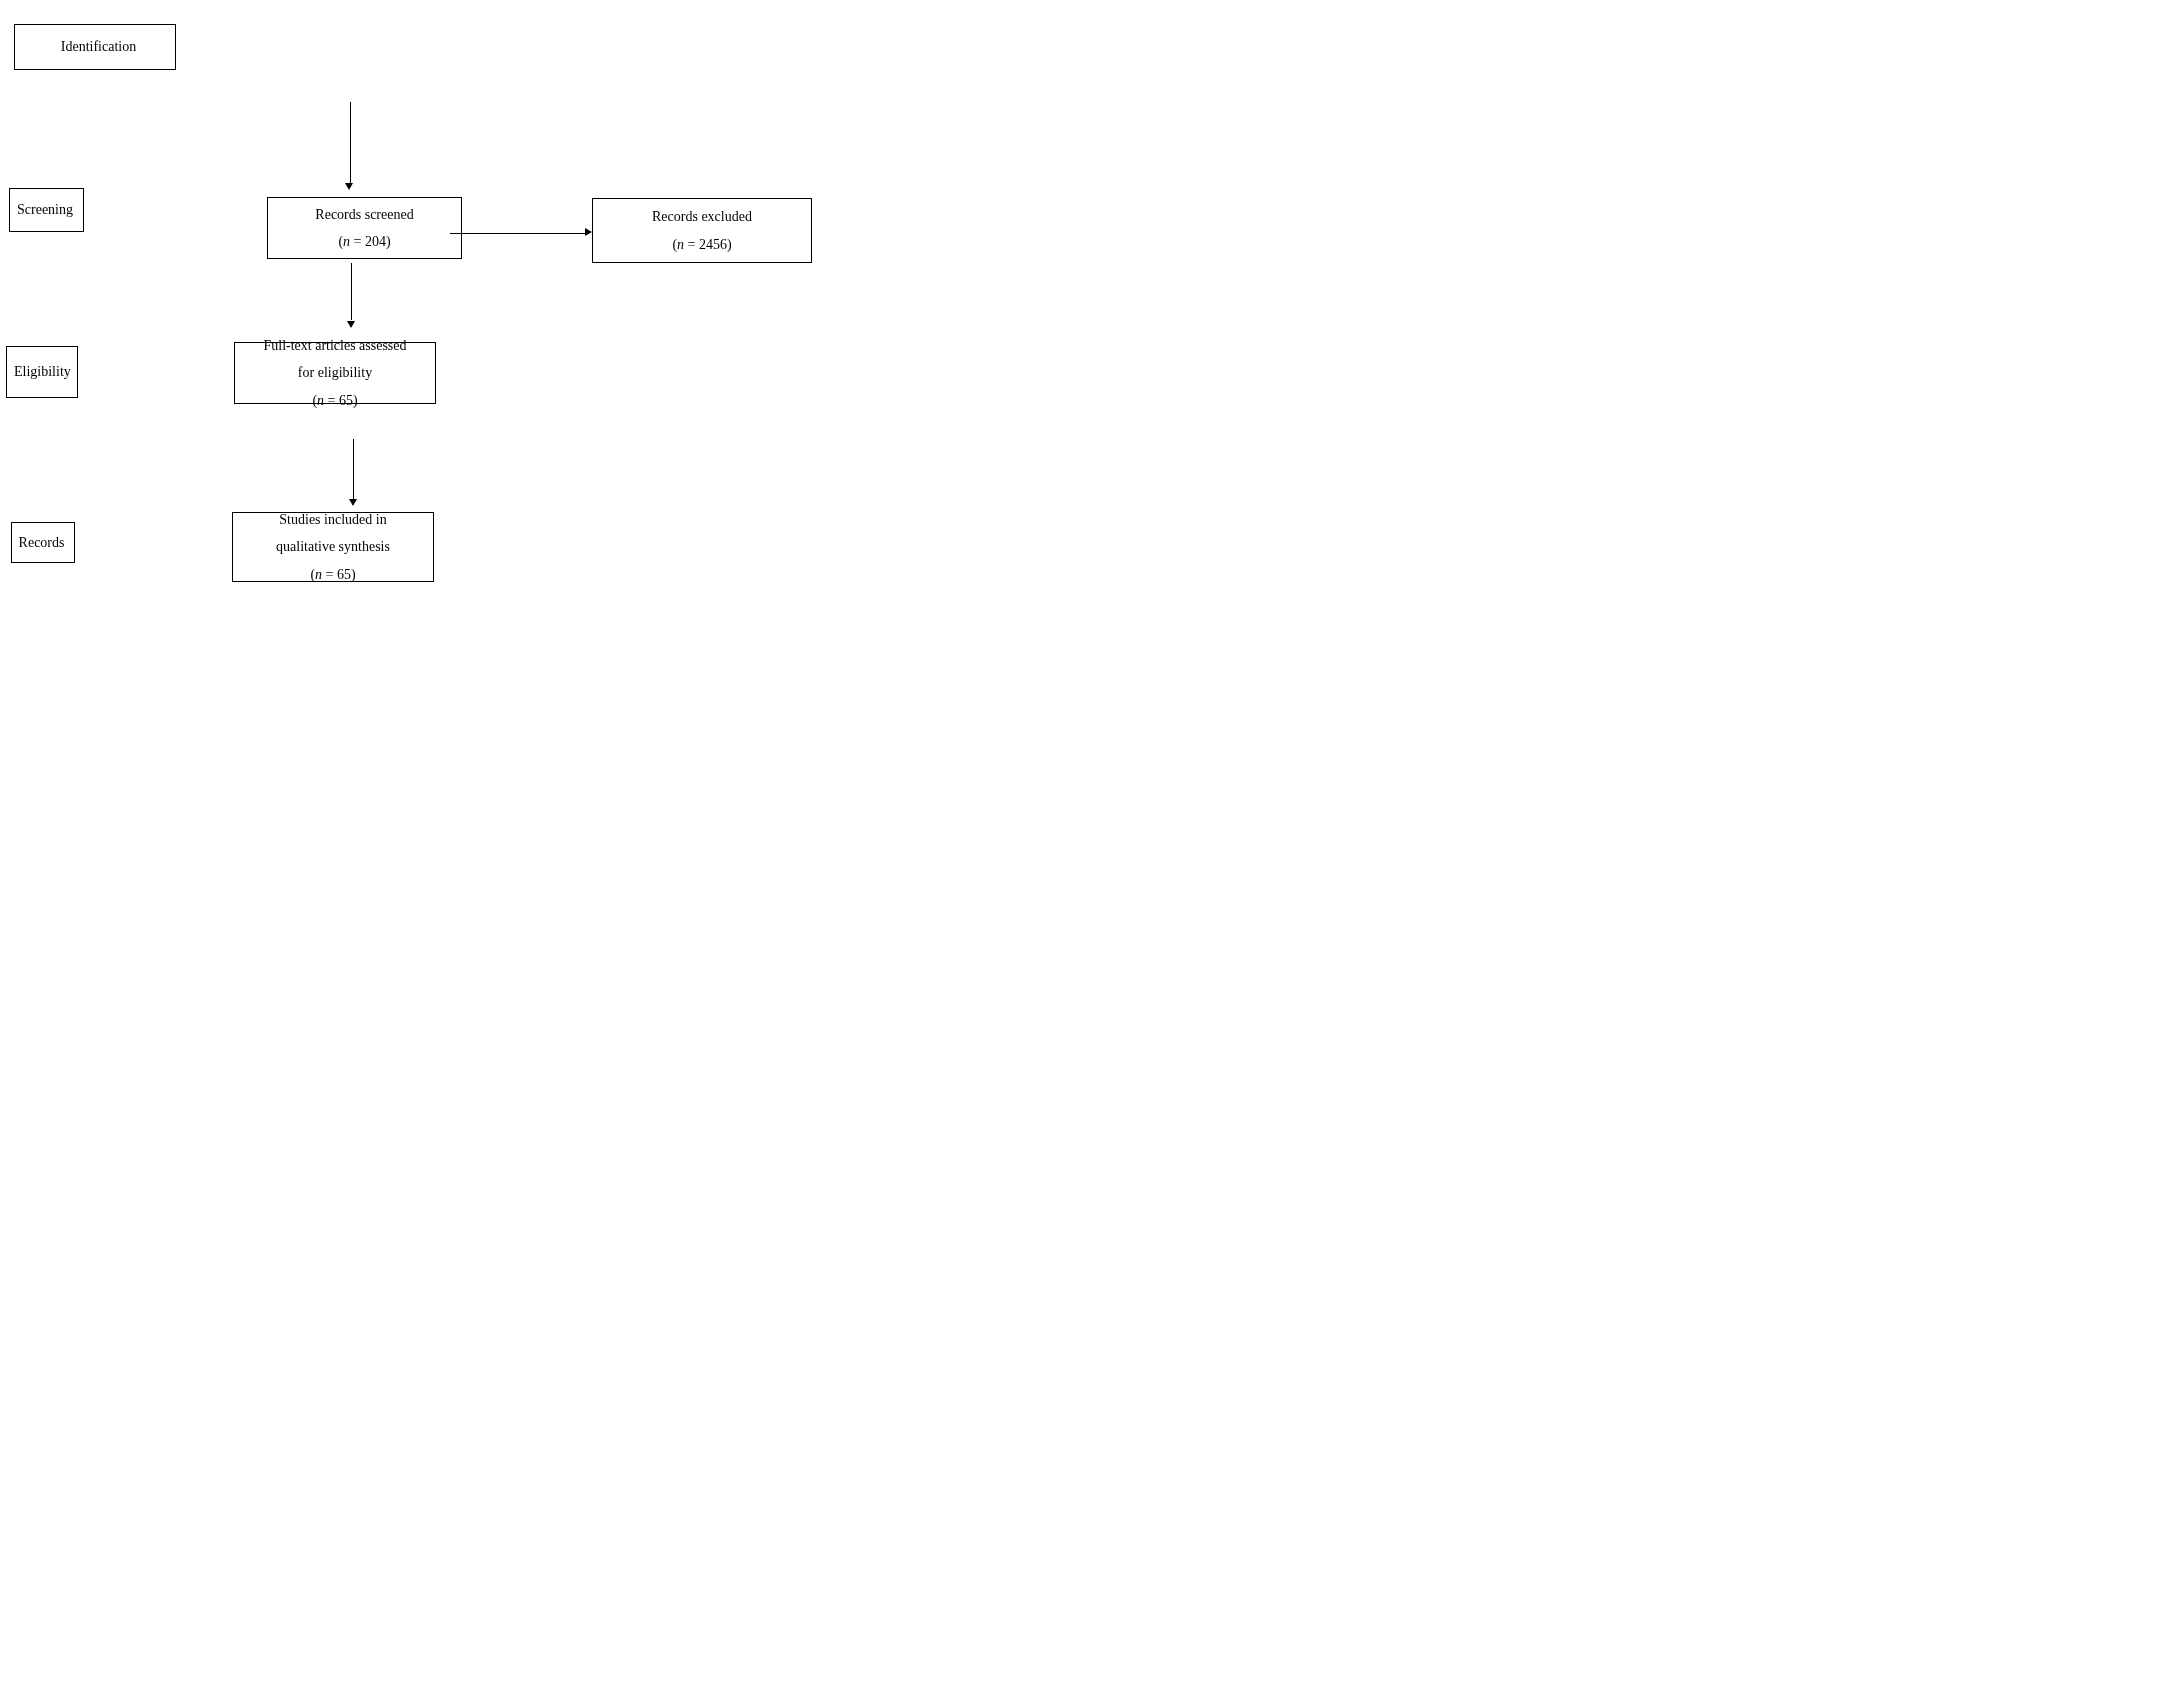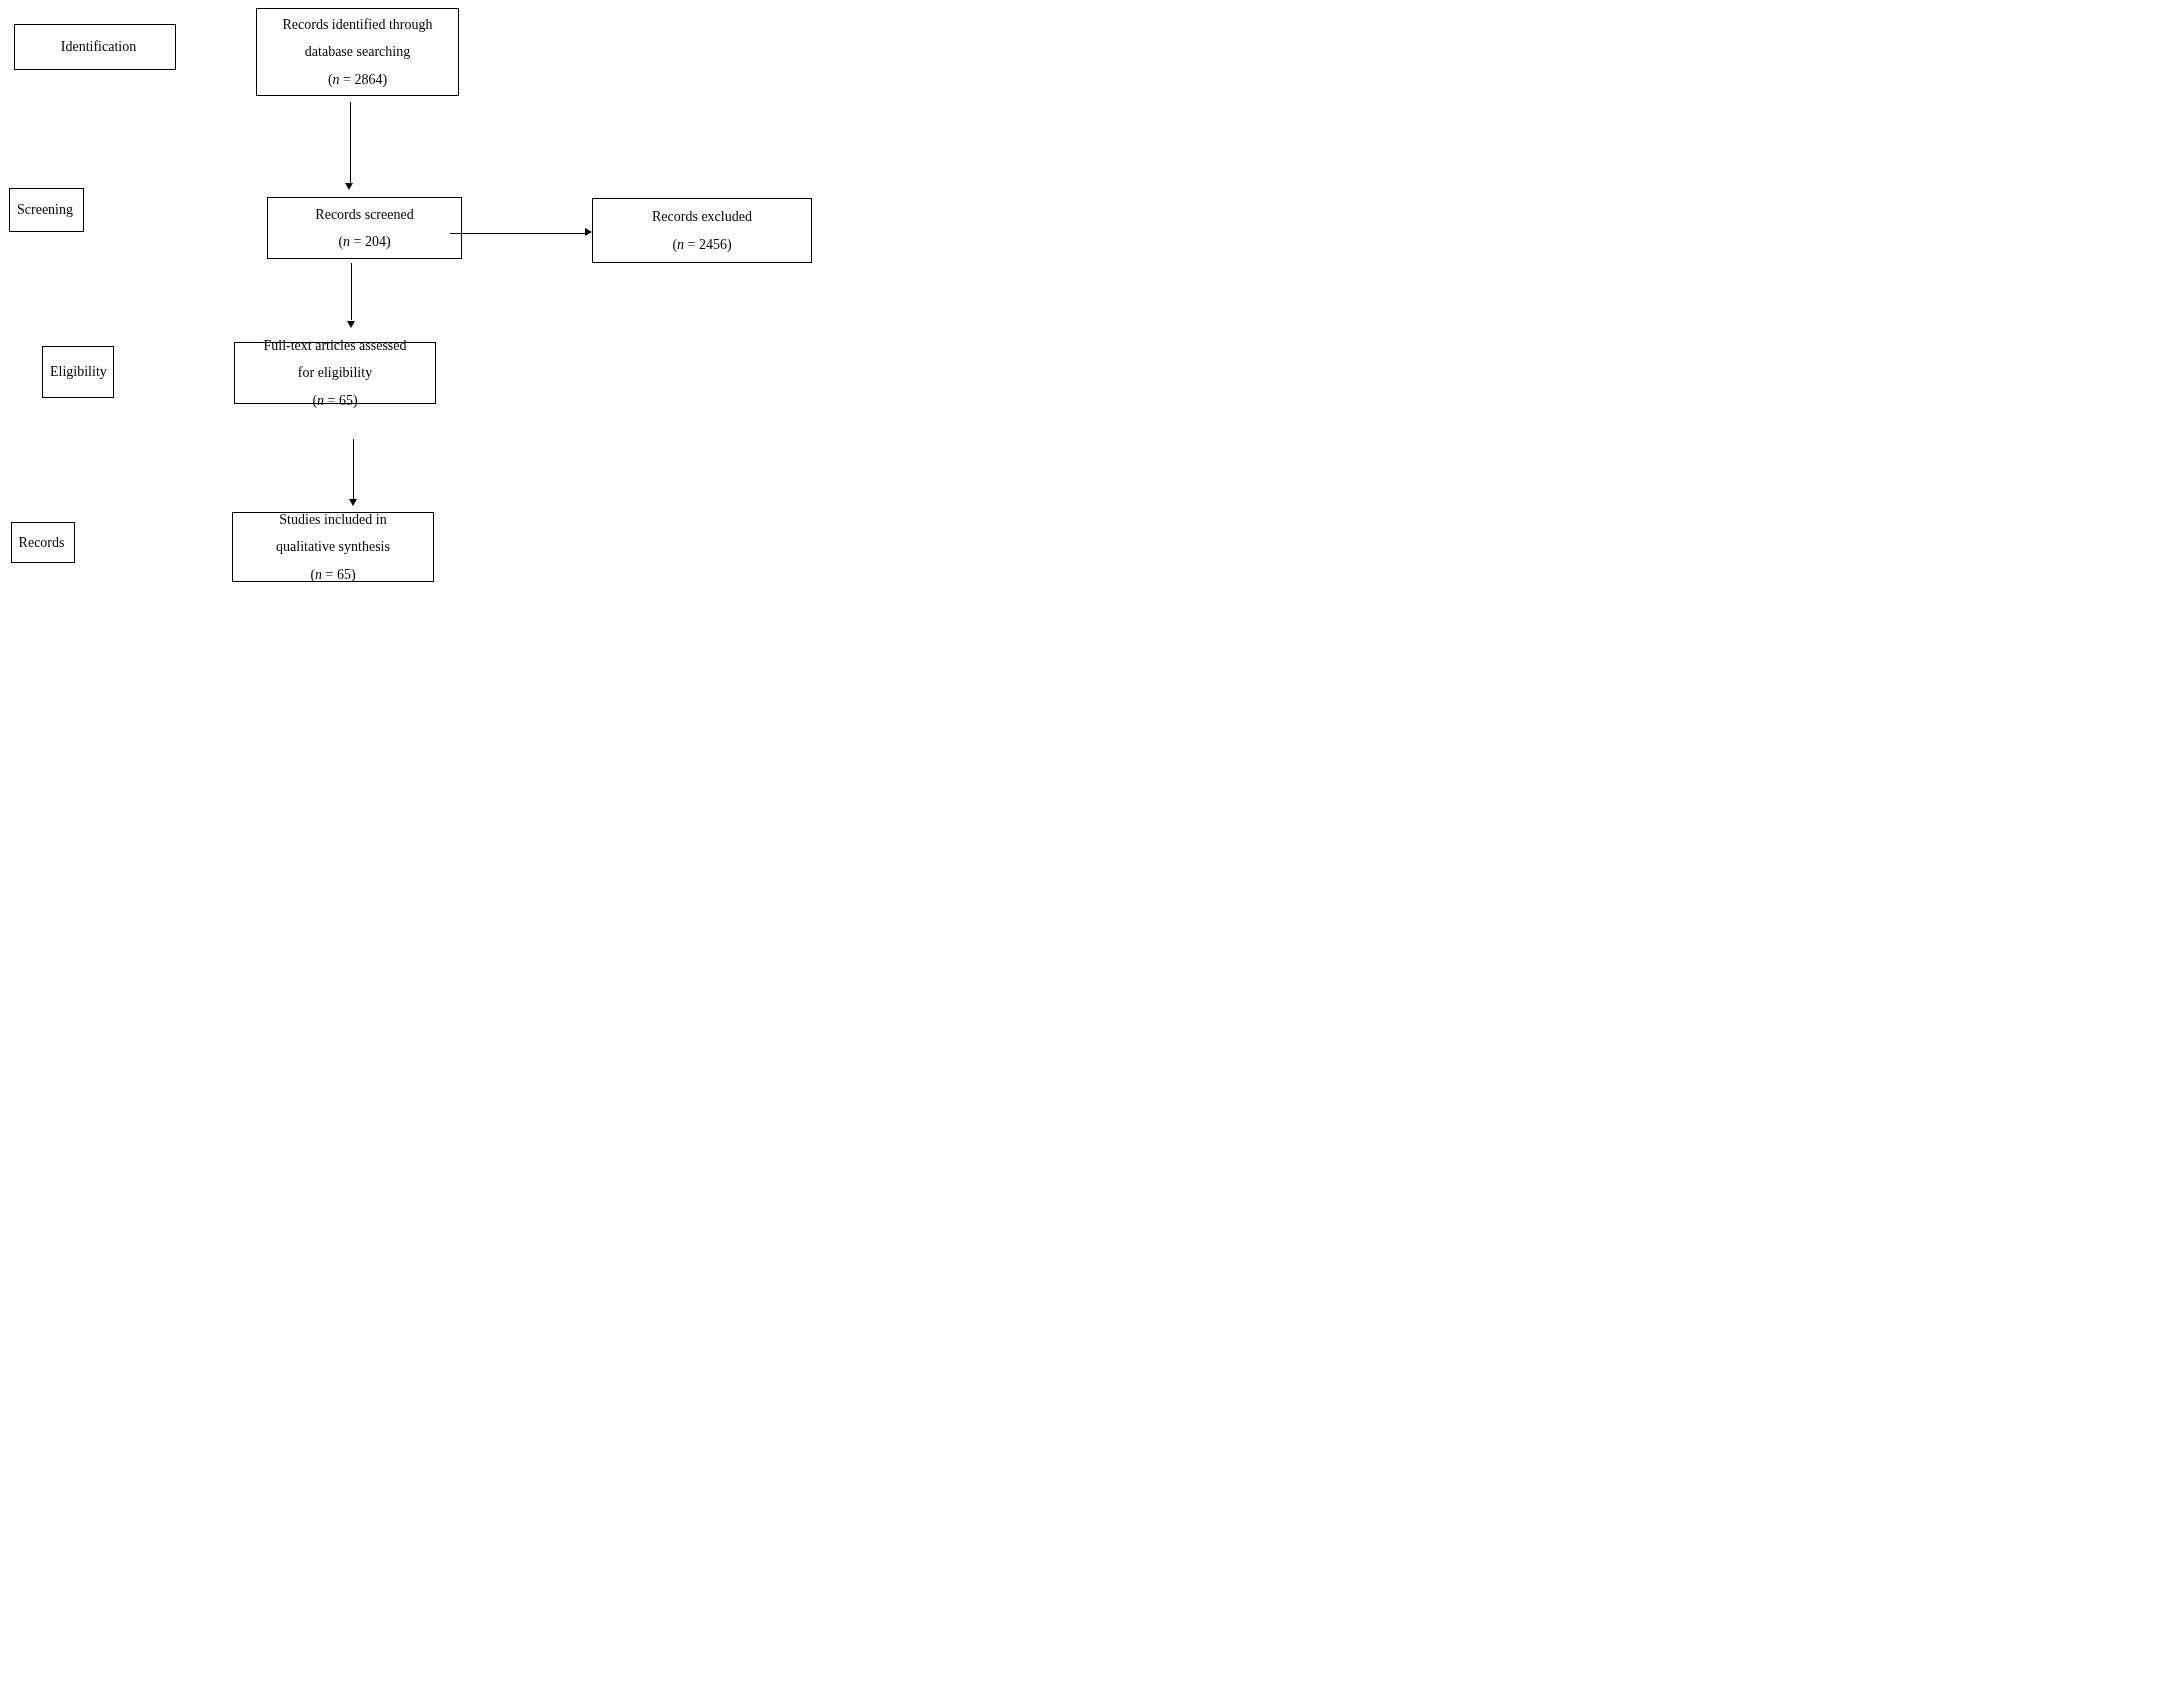--- a/index.html
+++ b/index.html
@@ -73,33 +73,28 @@
 <div id="stage-area">
 
   <div class="stage-label" style="left:14px; top:24px; width:162px; height:46px;justify-content:center;">
     <span>Identification</span>
   </div>
 
   <div class="stage-label" style="left:9px; top:188px; width:75px; height:44px;">
     <span>Screening</span>
   </div>
 
-  <div class="stage-label" style="left:6px; top:346px; width:72px; height:52px;margin-left:36px;">
+  <div class="stage-label" style="left:6px; top:346px; width:72px; height:52px;">
     <span>Eligibility</span>
   </div>
 
   <div class="stage-label" style="left:10.6px; top:522px; width:64px; height:41px;">
     <span>Records</span>
   </div>
 
-  <div class="flow-box" style="left:256px; top:8px; width:203px; height:88px;">
-    <span class="line">Records identified through</span>
-    <span class="line">database searching</span>
-    <span class="line"><span>(</span><span class="nvar">n</span><span> = 2864)</span></span>
-  </div>
 
   <div class="flow-box" style="left:267px; top:197px; width:195px; height:62px;">
     <span class="line">Records screened</span>
     <span class="line"><span>(</span><span class="nvar">n</span><span> = 204)</span></span>
   </div>
 
   <div class="flow-box" style="left:592px; top:198px; width:220px; height:65px;">
     <span class="line">Records excluded</span>
     <span class="line"><span>(</span><span class="nvar">n</span><span> = 2456)</span></span>
   </div>

